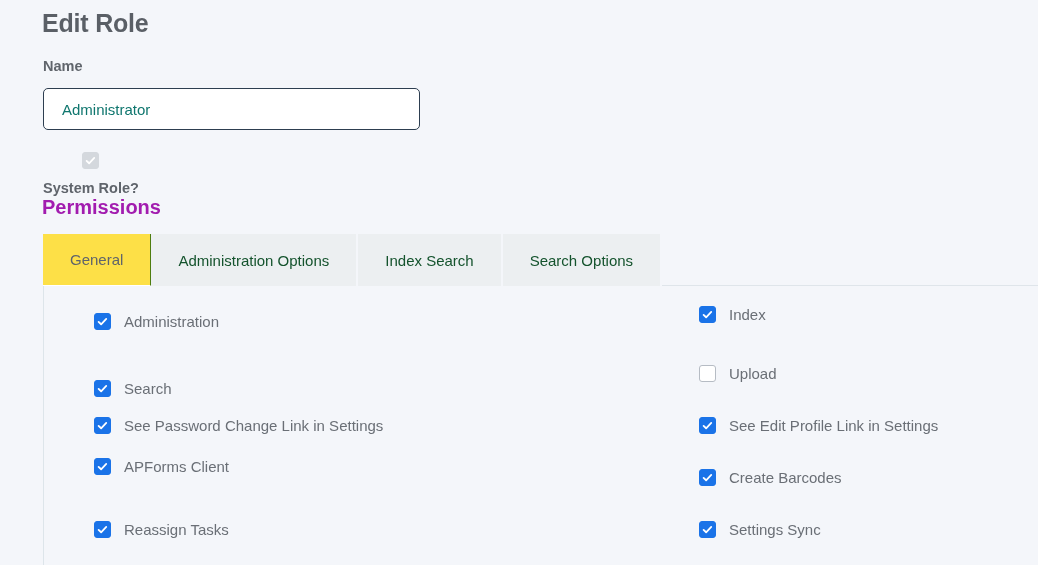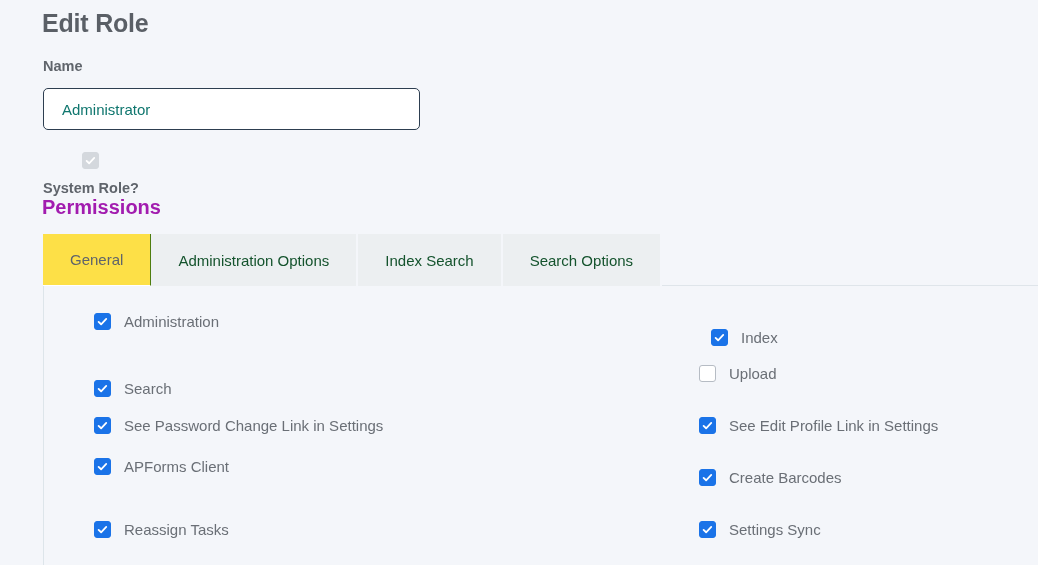--- a/index.html
+++ b/index.html
@@ -182,21 +182,21 @@
           <span class="perm-label">APForms Client</span>
         </div>
         <div class="perm-row" style="left: 28px; top: 235px;">
           <span class="cb checked">
             <svg width="13" height="13" viewBox="0 0 16 16" aria-hidden="true">
               <path d="M3.2 8.4 L6.3 11.4 L12.6 4.9" stroke="#ffffff" stroke-width="2.2" fill="none" stroke-linecap="round" stroke-linejoin="round"></path>
             </svg>
           </span>
           <span class="perm-label">Reassign Tasks</span>
         </div>
-        <div class="perm-row" style="left: 633px; top: 43px; margin-left: 12px;">
+        <div class="perm-row" style="left: 633px; top: 20px;">
           <span class="cb checked">
             <svg width="13" height="13" viewBox="0 0 16 16" aria-hidden="true">
               <path d="M3.2 8.4 L6.3 11.4 L12.6 4.9" stroke="#ffffff" stroke-width="2.2" fill="none" stroke-linecap="round" stroke-linejoin="round"></path>
             </svg>
           </span>
           <span class="perm-label">Index</span>
         </div>
         <div class="perm-row" style="left: 633px; top: 79px;">
           <span class="cb unchecked"></span>
           <span class="perm-label">Upload</span>

